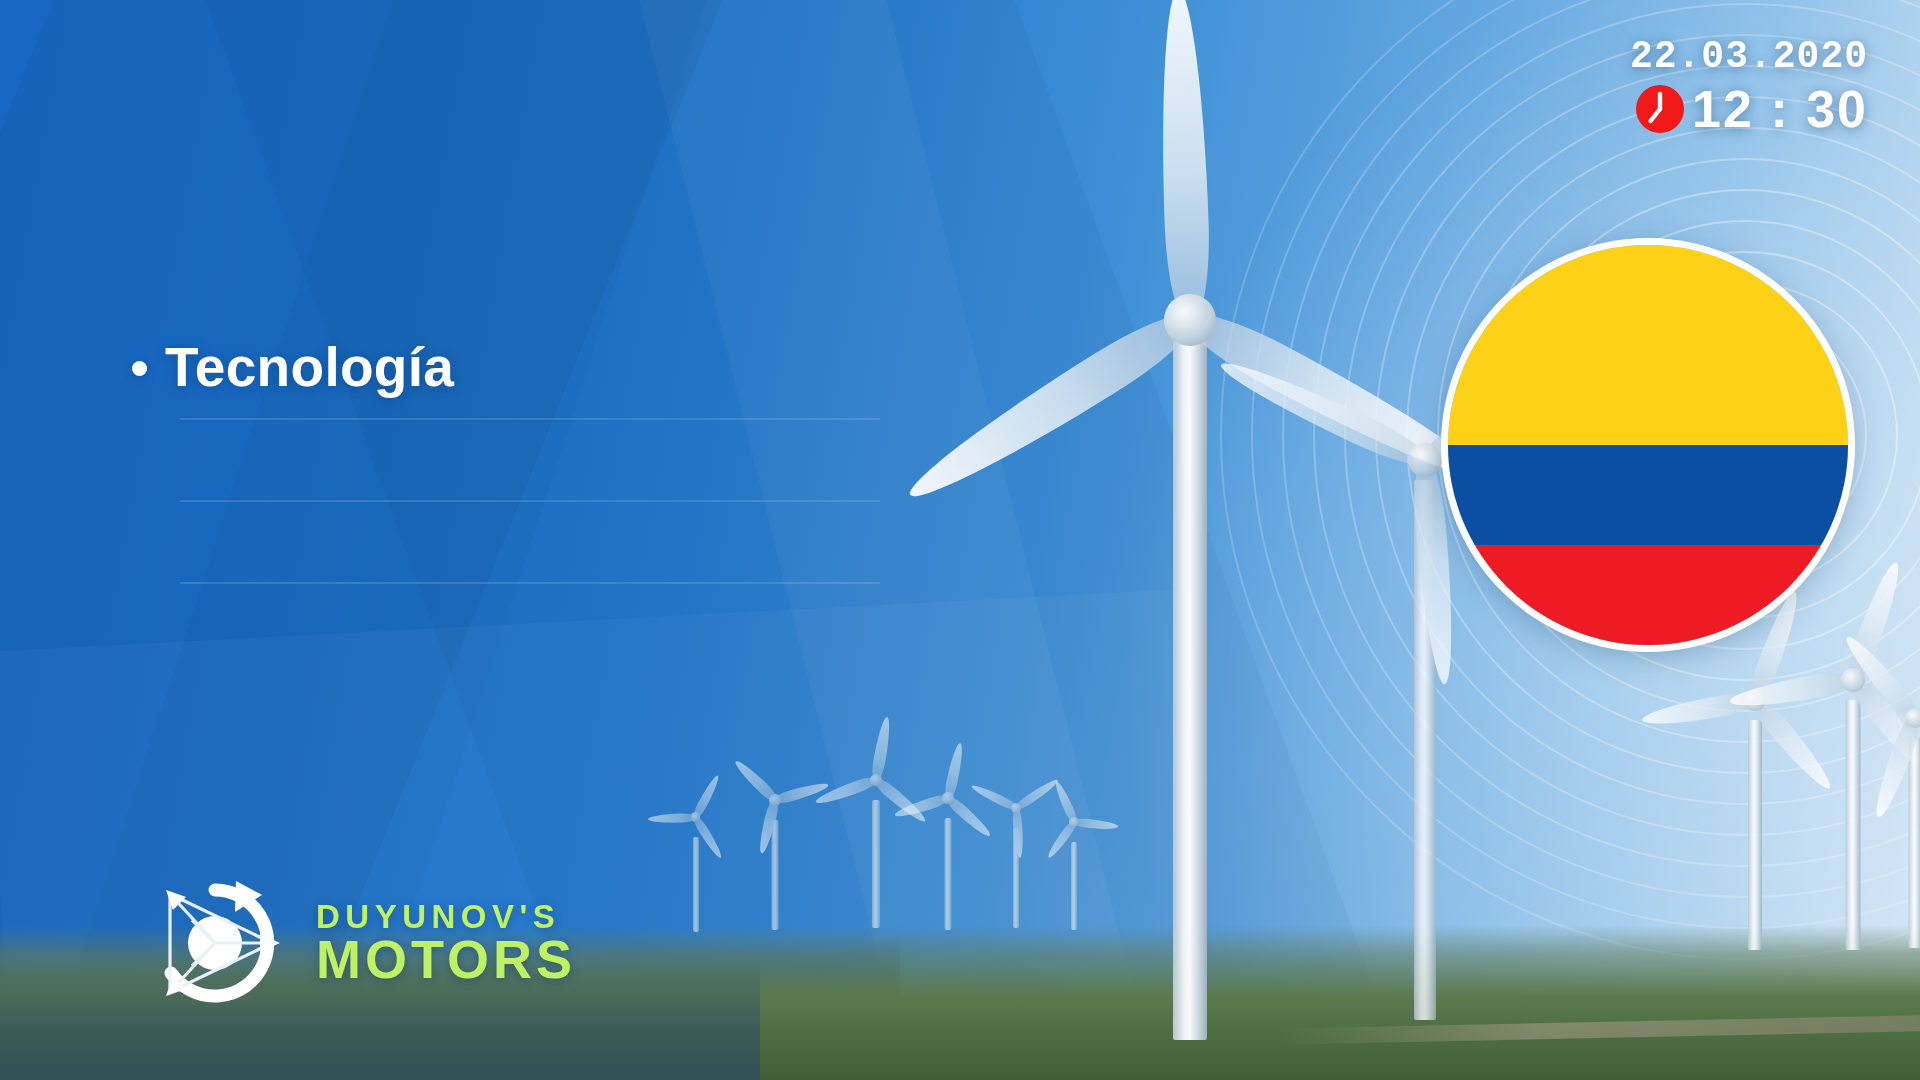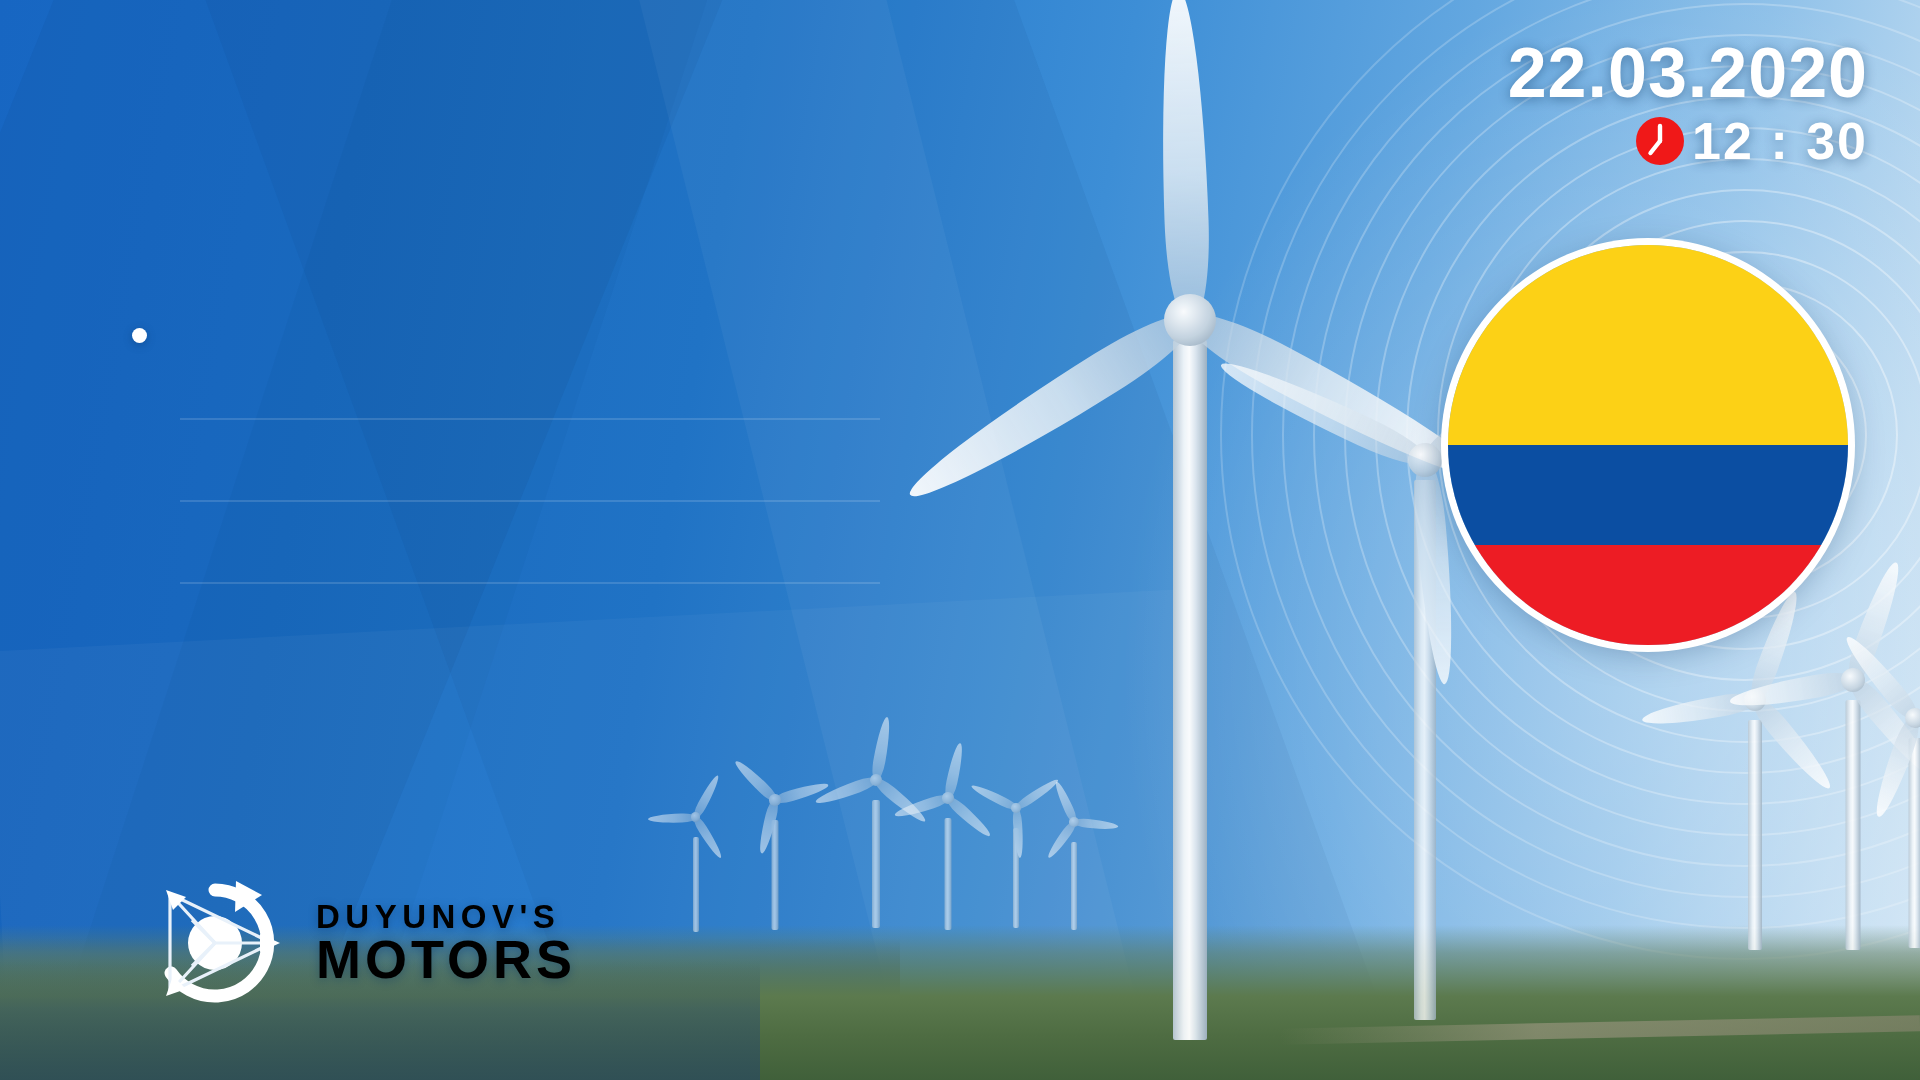--- a/index.html
+++ b/index.html
@@ -108,22 +108,23 @@
     color:#ffffff;
     text-shadow:0 3px 18px rgba(10,50,95,.38);
     white-space:nowrap;
   }
 
   .datetime{
     position:absolute;right:52px;top:38px;
     text-align:right;color:#fff;
   }
   .date-text{
-    font-size:70px;font-weight:600;letter-spacing:1px;line-height:1.02;
+    font-size:38px;font-weight:600;letter-spacing:1px;line-height:1.02;
     text-shadow:0 2px 12px rgba(10,50,95,.45);
+    font-family:Liberation Mono, monospace;
   }
   .time-row{
     display:flex;align-items:center;justify-content:flex-end;gap:6px;
     margin-top:6px;
   }
   .clock-icon{
     width:52px;height:52px;flex:0 0 52px;display:block;
   }
   .time-text{
     font-size:52px;font-weight:600;letter-spacing:2px;line-height:1;
@@ -156,21 +157,21 @@
     position:absolute;height:2px;
     background:rgba(255,255,255,.14);
   }
 
   
   .logo{
     position:absolute;left:140px;bottom:62px;
     display:flex;align-items:center;gap:26px;
   }
   .logo-mark{width:150px;height:150px;display:block;}
-  .logo-words{color:#000000;line-height:.97;}
+  .logo-words{color:#bef264;line-height:.97;}
   .logo-l1{
     font-size:33px;font-weight:700;letter-spacing:5.5px;
     text-shadow:0 2px 10px rgba(10,50,95,.4);
   }
   .logo-l2{
     font-size:54px;font-weight:700;letter-spacing:4px;
     text-shadow:0 2px 10px rgba(10,50,95,.4);
   }
 
   
@@ -322,20 +323,21 @@
     </div>
   </div>
 
   <div class="hline" style="left:180px;top:418px;width:700px;"></div>
   <div class="hline" style="left:180px;top:500px;width:700px;"></div>
   <div class="hline" style="left:180px;top:582px;width:700px;"></div>
 
   <div class="bullets" id="bullets">
       <div class="bullet-row">
         <span class="bullet-dot"></span>
+        <span class="bullet-label">Tecnología</span>
       </div>
     </div>
 
   <div class="logo">
     <svg class="logo-mark" viewBox="0 0 150 150">
 
       <path d="M75 22 A53 53 0 1 1 31 105" fill="none" stroke="#ffffff" stroke-width="13" stroke-linecap="round"></path>
       <path d="M96 13 L122 27 L95 44 Z" fill="#ffffff"></path>
 
       <circle cx="75" cy="75" r="27" fill="#ffffff"></circle>

